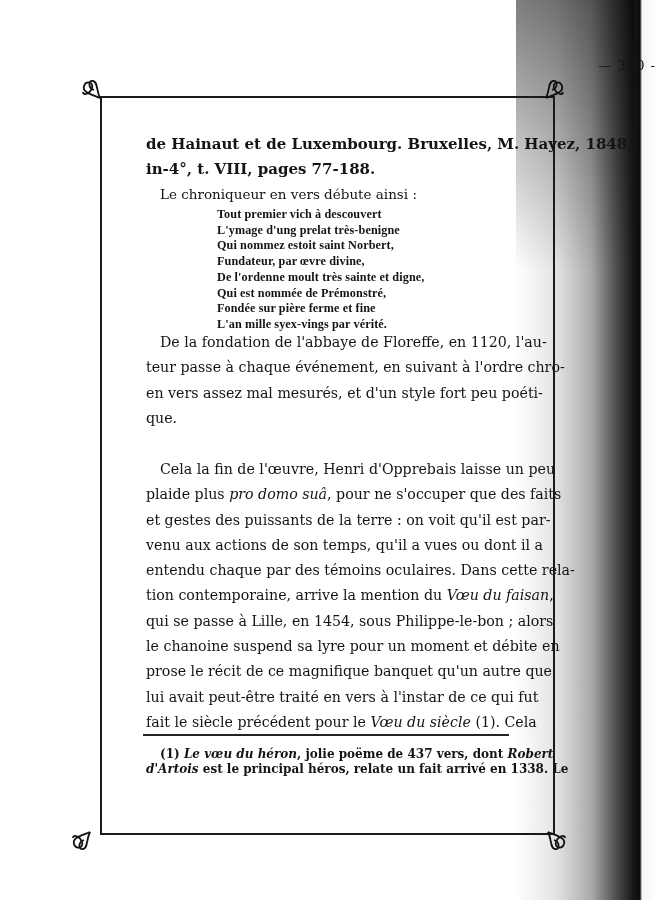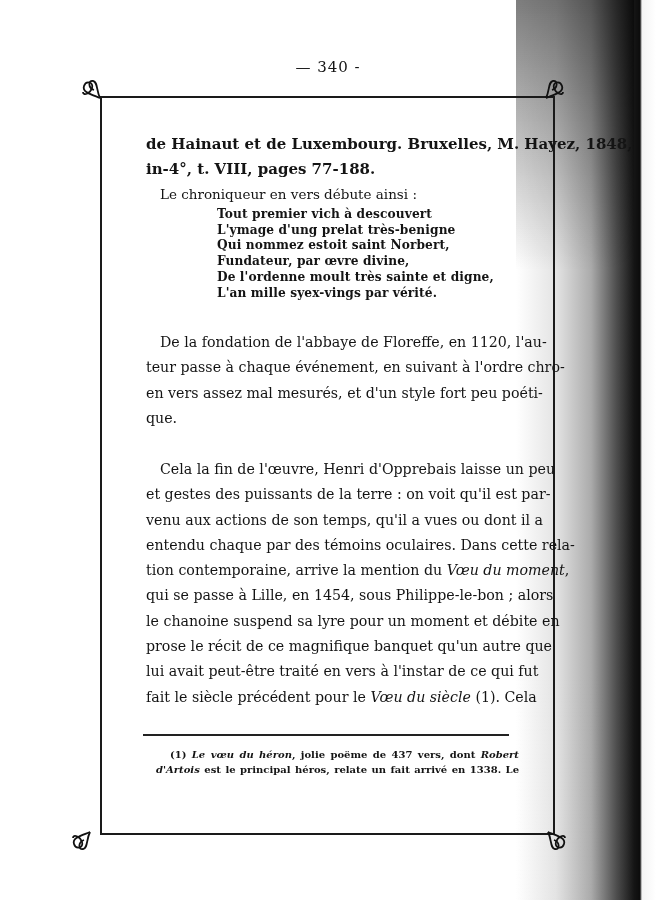--- a/index.html
+++ b/index.html
@@ -21,53 +21,53 @@
       #f4f4f4 126px,
       #ffffff 140px);
   }
   .binding-shadow::after {
     content: ""; position: absolute; top: 0; left: 0; right: 0; bottom: 0;
     background: linear-gradient(to bottom, rgba(20,20,20,0.55) 0%, rgba(0,0,0,0) 30%, rgba(0,0,0,0) 75%, rgba(255,255,255,0.25) 100%);
     mix-blend-mode: multiply;
     width: 118px;
   }
   .page-number {
-    position: absolute; top: 58px; left: 0; width: 656px; text-align: center;
-    font-size: 15px; letter-spacing: 1px;
+    position: absolute; top: 58px; left: 0; width: 656px; text-align: right;
+    font-size: 13px; letter-spacing: 1px;
   }
   .frame-line { position: absolute; background: #1a1a1a; }
   .frame-top { left: 100px; top: 96px; width: 454px; height: 1.5px; }
   .frame-bottom { left: 100px; top: 833px; width: 454px; height: 1.5px; }
   .frame-left { left: 100px; top: 96px; width: 1.5px; height: 738px; }
   .frame-right { left: 553px; top: 96px; width: 1.5px; height: 738px; }
   .ornament {
     position: absolute; width: 22px; height: 22px;
   }
   .ornament svg { width: 22px; height: 22px; display: block; }
   .text-block {
     position: absolute; left: 146px; width: 363px;
     font-size: 14.2px; line-height: 25.3px; text-align: justify;
   }
   .heading-ref { top: 132px; font-weight: bold; font-size: 15px; line-height: 25px; }
   .intro { position: absolute; top: 186px; left: 160px; font-size: 13.5px; }
   .verse {
     position: absolute; top: 207px; left: 217px;
-    font-size: 12.2px; line-height: 15.7px; font-weight: bold; letter-spacing: 0.1px;
+    font-size: 12.2px; line-height: 15.7px; font-weight: bold; letter-spacing: 0.1px; font-family: Liberation Serif, serif;
   }
   .verse div { white-space: nowrap; }
   .para1 { top: 330px; }
   .para2 { top: 457px; }
   .line { display: block; text-align: justify; text-align-last: justify; white-space: nowrap; }
   .line.last { text-align-last: left; }
   .rule {
     position: absolute; left: 143px; top: 734px; width: 366px; height: 1.5px; background: #222;
   }
   .footnote {
-    position: absolute; top: 747px; left: 156px; width: 363px;
-    font-size: 10px; line-height: 15px; font-weight: bold;
+    position: absolute; top: 747px; left: 146px; width: 363px;
+    font-size: 12px; line-height: 15px; font-weight: bold;
   }
   .footnote .line { font-weight: bold; }
   i { font-style: italic; }
 </style>
 </head>
 <body>
 
 <div class="binding-shadow"></div>
 
 <div class="page-number">— 340 -</div>
@@ -116,36 +116,39 @@
 </div>
 
 <div class="intro">Le chroniqueur en vers débute ainsi :</div>
 
 <div class="verse">
   <div>Tout premier vich à descouvert</div>
   <div>L'ymage d'ung prelat très-benigne</div>
   <div>Qui nommez estoit saint Norbert,</div>
   <div>Fundateur, par œvre divine,</div>
   <div>De l'ordenne moult très sainte et digne,</div>
+  <div>Qui est nommée de Prémonstré,</div>
+  <div>Fondée sur pière ferme et fine</div>
   <div>L'an mille syex-vings par vérité.</div>
 </div>
 
 <div class="text-block para1">
   <span class="line" style="padding-left:14px;">De la fondation de l'abbaye de Floreffe, en 1120, l'au-</span>
   <span class="line">teur passe à chaque événement, en suivant à l'ordre chro-</span>
   <span class="line">en vers assez mal mesurés, et d'un style fort peu poéti-</span>
   <span class="line last">que.</span>
 </div>
 
 <div class="text-block para2">
   <span class="line" style="padding-left:14px;">Cela la fin de l'œuvre, Henri d'Opprebais laisse un peu</span>
+  <span class="line"><span>plaide plus </span><i>pro domo suâ</i><span>, pour ne s'occuper que des faits</span></span>
   <span class="line">et gestes des puissants de la terre : on voit qu'il est par-</span>
   <span class="line">venu aux actions de son temps, qu'il a vues ou dont il a</span>
   <span class="line">entendu chaque par des témoins oculaires. Dans cette rela-</span>
-  <span class="line"><span>tion contemporaine, arrive la mention du </span><i>Vœu du moment</i><span>,</span></span>
+  <span class="line"><span>tion contemporaine, arrive la mention du </span><i>Vœu du faisan</i><span>,</span></span>
   <span class="line">qui se passe à Lille, en 1454, sous Philippe-le-bon ; alors</span>
   <span class="line">le chanoine suspend sa lyre pour un moment et débite en</span>
   <span class="line">prose le récit de ce magnifique banquet qu'un autre que</span>
   <span class="line">lui avait peut-être traité en vers à l'instar de ce qui fut</span>
   <span class="line"><span>fait le siècle précédent pour le </span><i>Vœu du siècle</i><span> (1). Cela</span></span>
 </div>
 
 <div class="rule"></div>
 
 <div class="footnote">

